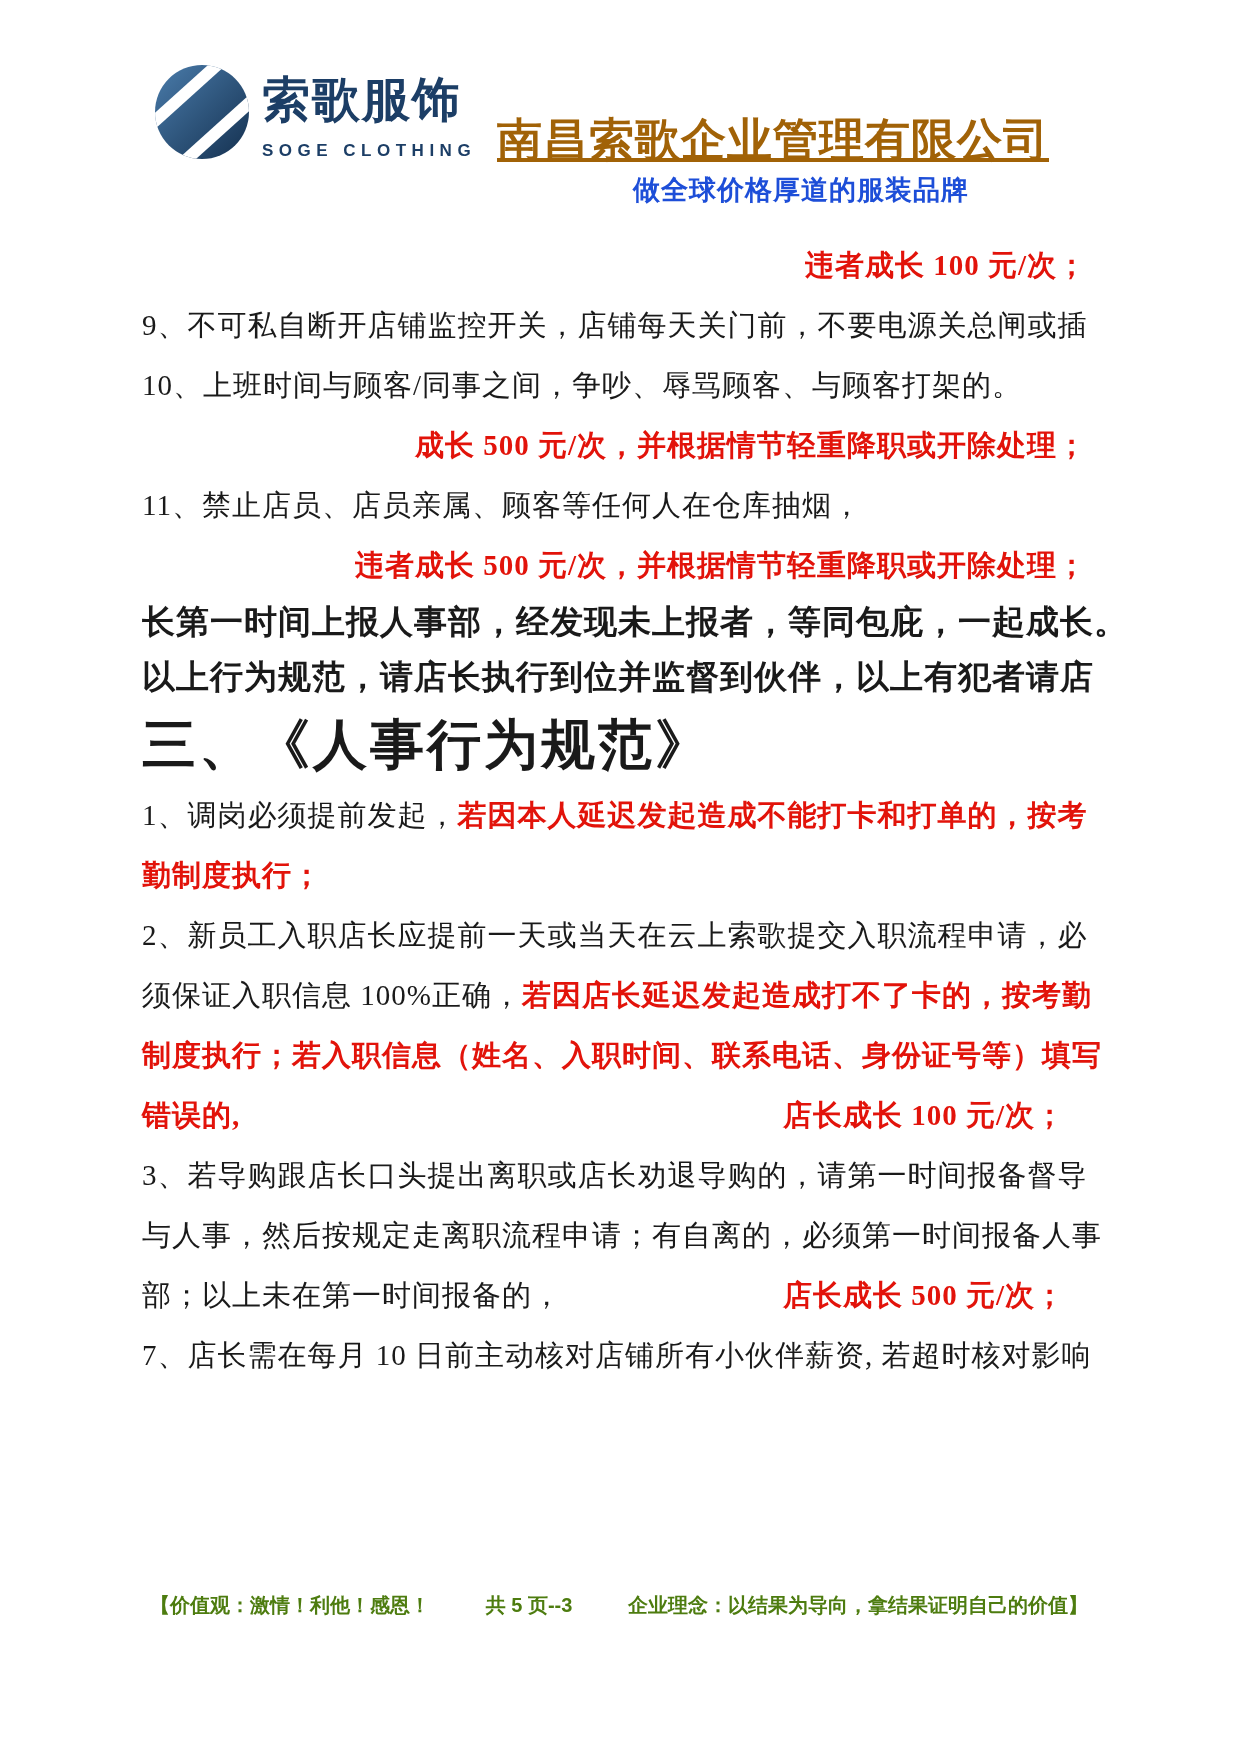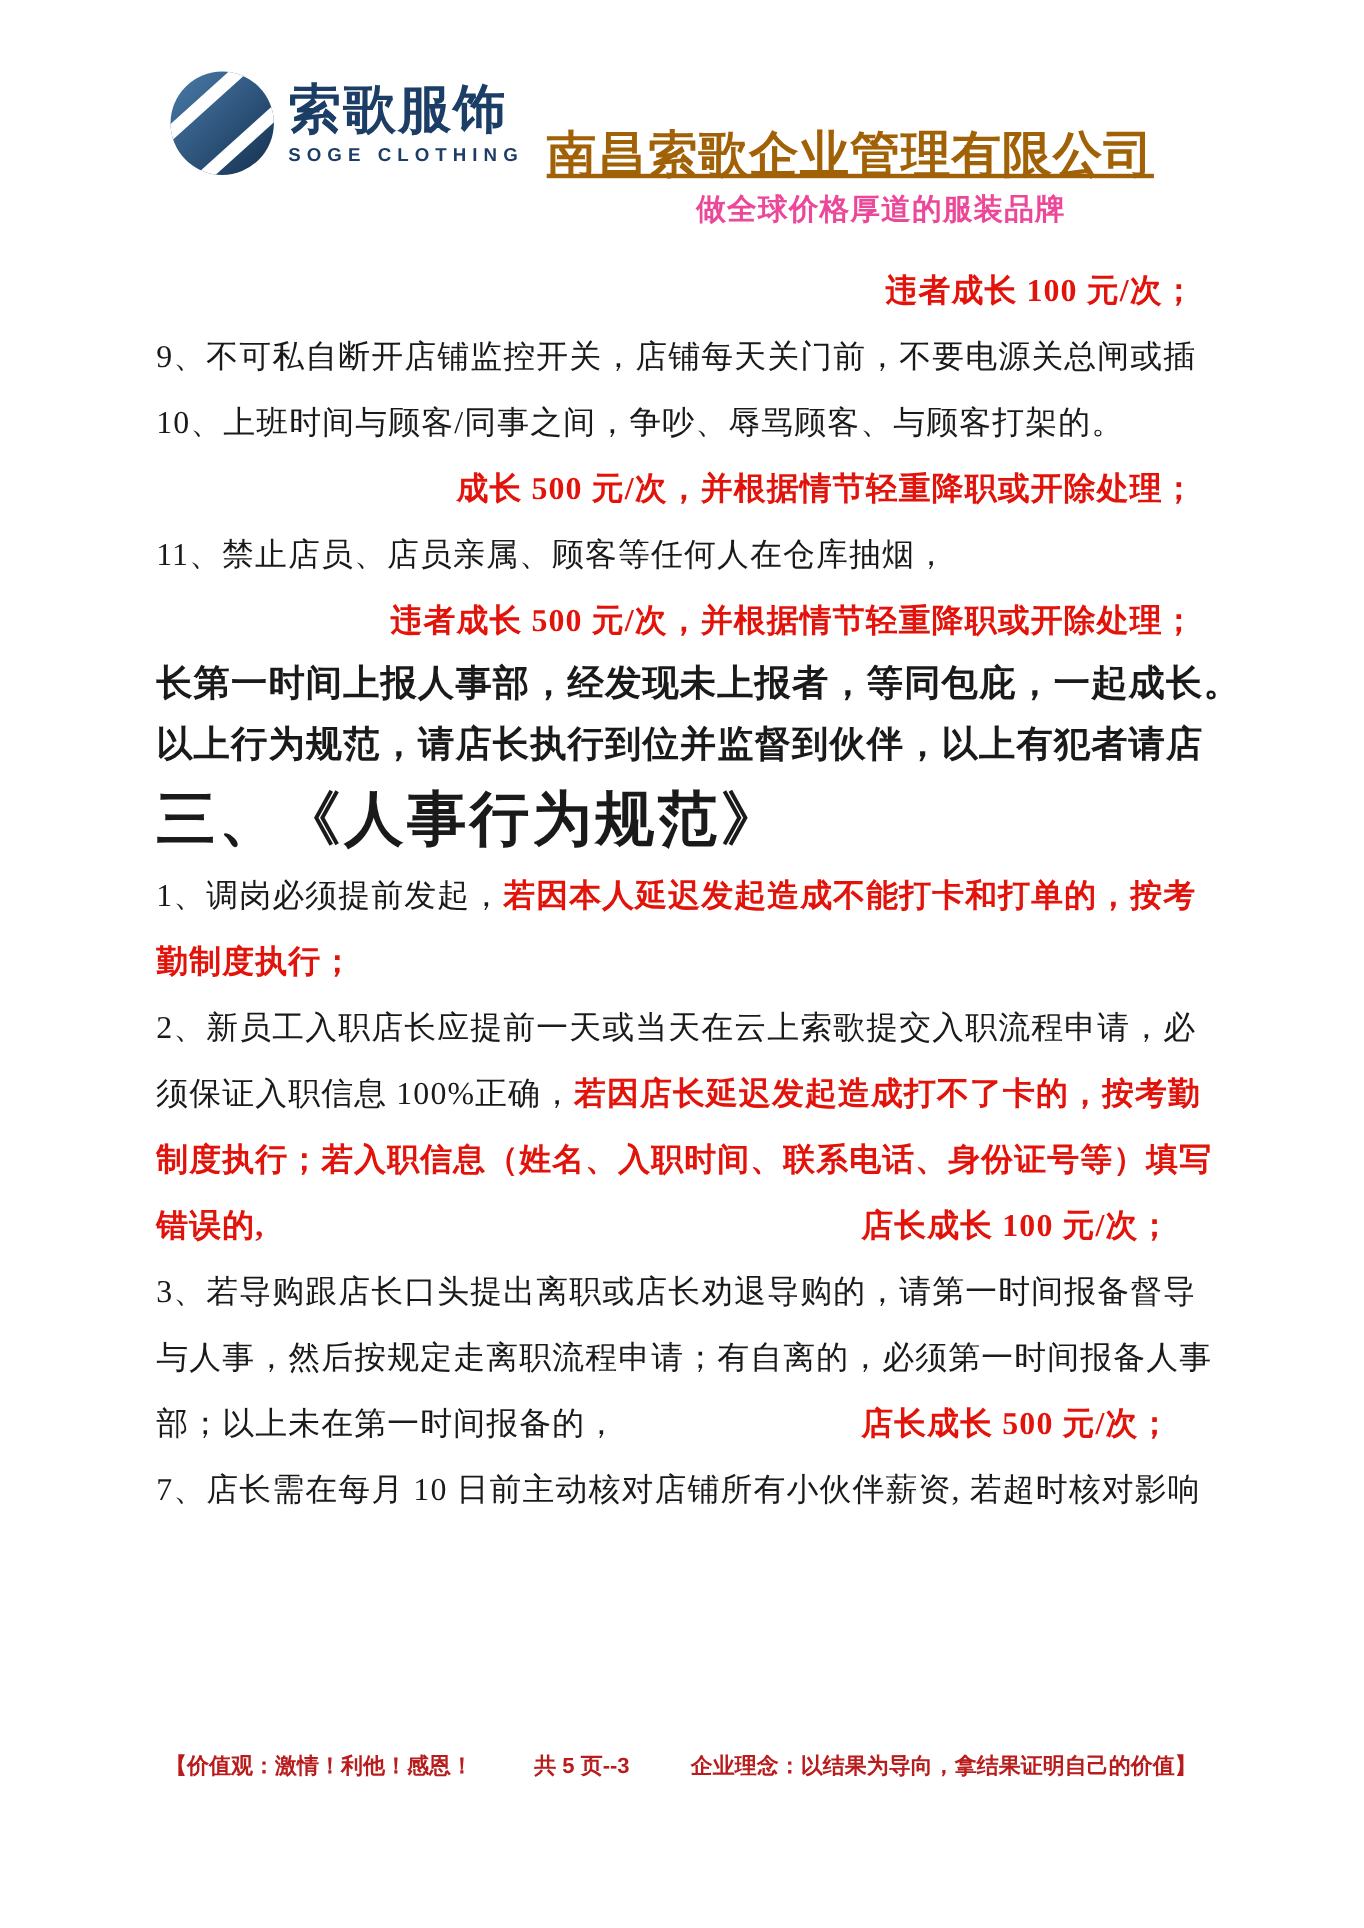--- a/index.html
+++ b/index.html
@@ -14,30 +14,30 @@
   
   .logo { position:absolute; left:152px; top:62px; display:flex; align-items:flex-start; }
   .logo-mark { width:100px; height:100px; flex:0 0 auto; }
   .logo-text { margin-left:10px; padding-top:14px; }
   .brand-cn {
     font-family:Liberation Sans, sans-serif;
     font-size:48px; font-weight:bold; color:#1c3e66; line-height:1; letter-spacing:2px;
   }
   .brand-en {
     font-family:"Liberation Sans","DejaVu Sans",sans-serif;
-    font-size:17px; font-weight:bold; color:#1c3e66; letter-spacing:5.5px; margin-top:7px;
+    font-size:17px; font-weight:bold; color:#1c3e66; letter-spacing:5.5px; margin-top:17px;
   }
   .company {
     position:absolute; left:497px; top:110px;
     font-family:"Liberation Sans","DejaVu Sans",sans-serif;
     font-size:45px; font-weight:bold; color:#a16207; letter-spacing:1px; white-space:nowrap;text-decoration:underline;
   }
   .slogan {
     position:absolute; left:633px; top:172px;
-    font-size:27px; font-weight:bold; color:#ec4899; letter-spacing:1px; white-space:nowrap;
+    font-size:27px; font-weight:bold; color:#1d4ed8; letter-spacing:1px; white-space:nowrap;
   }
 
   
   .doc-body { position:absolute; left:142px; top:235px; width:963px; }
   .line { font-size:29px; line-height:60px; height:60px; letter-spacing:1px; white-space:nowrap; }
   .line.align-right { text-align:right; padding-right:18px; }
   .line.emphasis { font-size:33px; line-height:55px; height:55px; font-weight:bold; }
   .line.heading {
     font-size:54px; line-height:80px; height:80px; font-weight:bold;
     letter-spacing:3px;
@@ -45,21 +45,21 @@
   .line.split { display:flex; justify-content:space-between; padding-right:40px; }
   .seg { white-space:pre; }
   .seg.red { color:var(--red,#e2130a); }
   .seg.bold { font-weight:bold; }
 
   
   .footer {
     position:absolute; left:150px; right:152px; top:1592px;
     display:flex; justify-content:space-between; align-items:baseline;
     font-family:"Liberation Sans","DejaVu Sans",sans-serif;
-    font-size:20px; font-weight:bold; color:#b91c1c; white-space:nowrap;
+    font-size:20px; font-weight:bold; color:#4d7c0f; white-space:nowrap;
   }
 </style>
 </head>
 <body>
 
 <div class="page">
 
   <div class="logo">
     <svg class="logo-mark" viewBox="0 0 100 100" aria-hidden="true">
       <defs>

